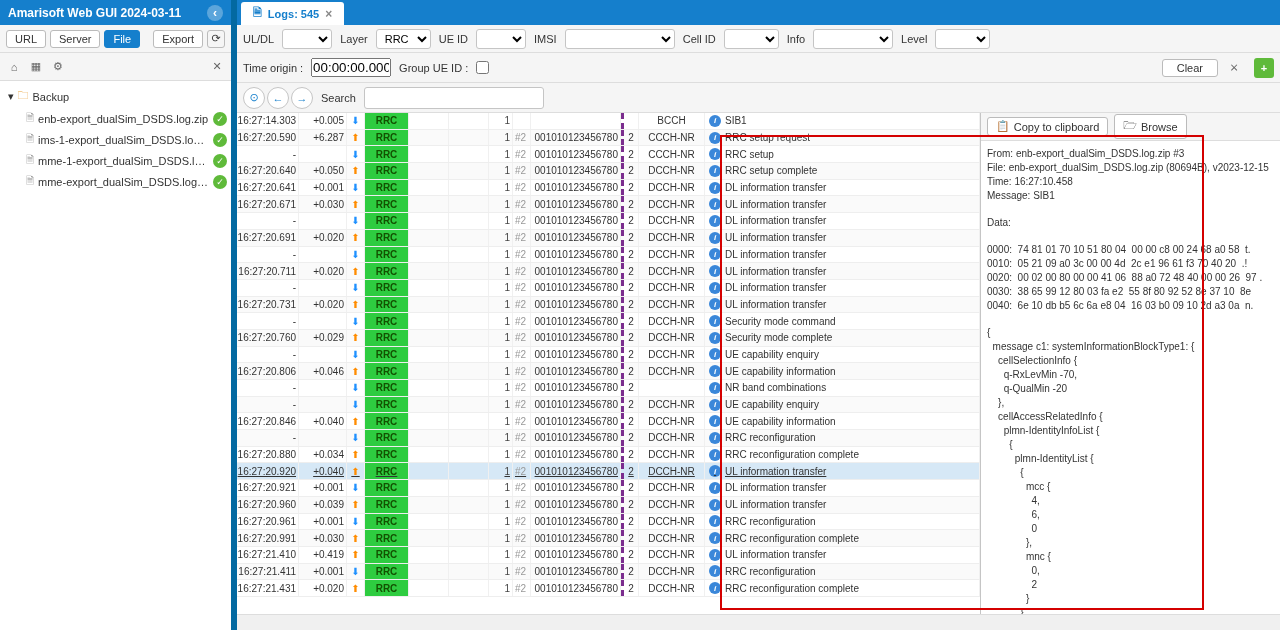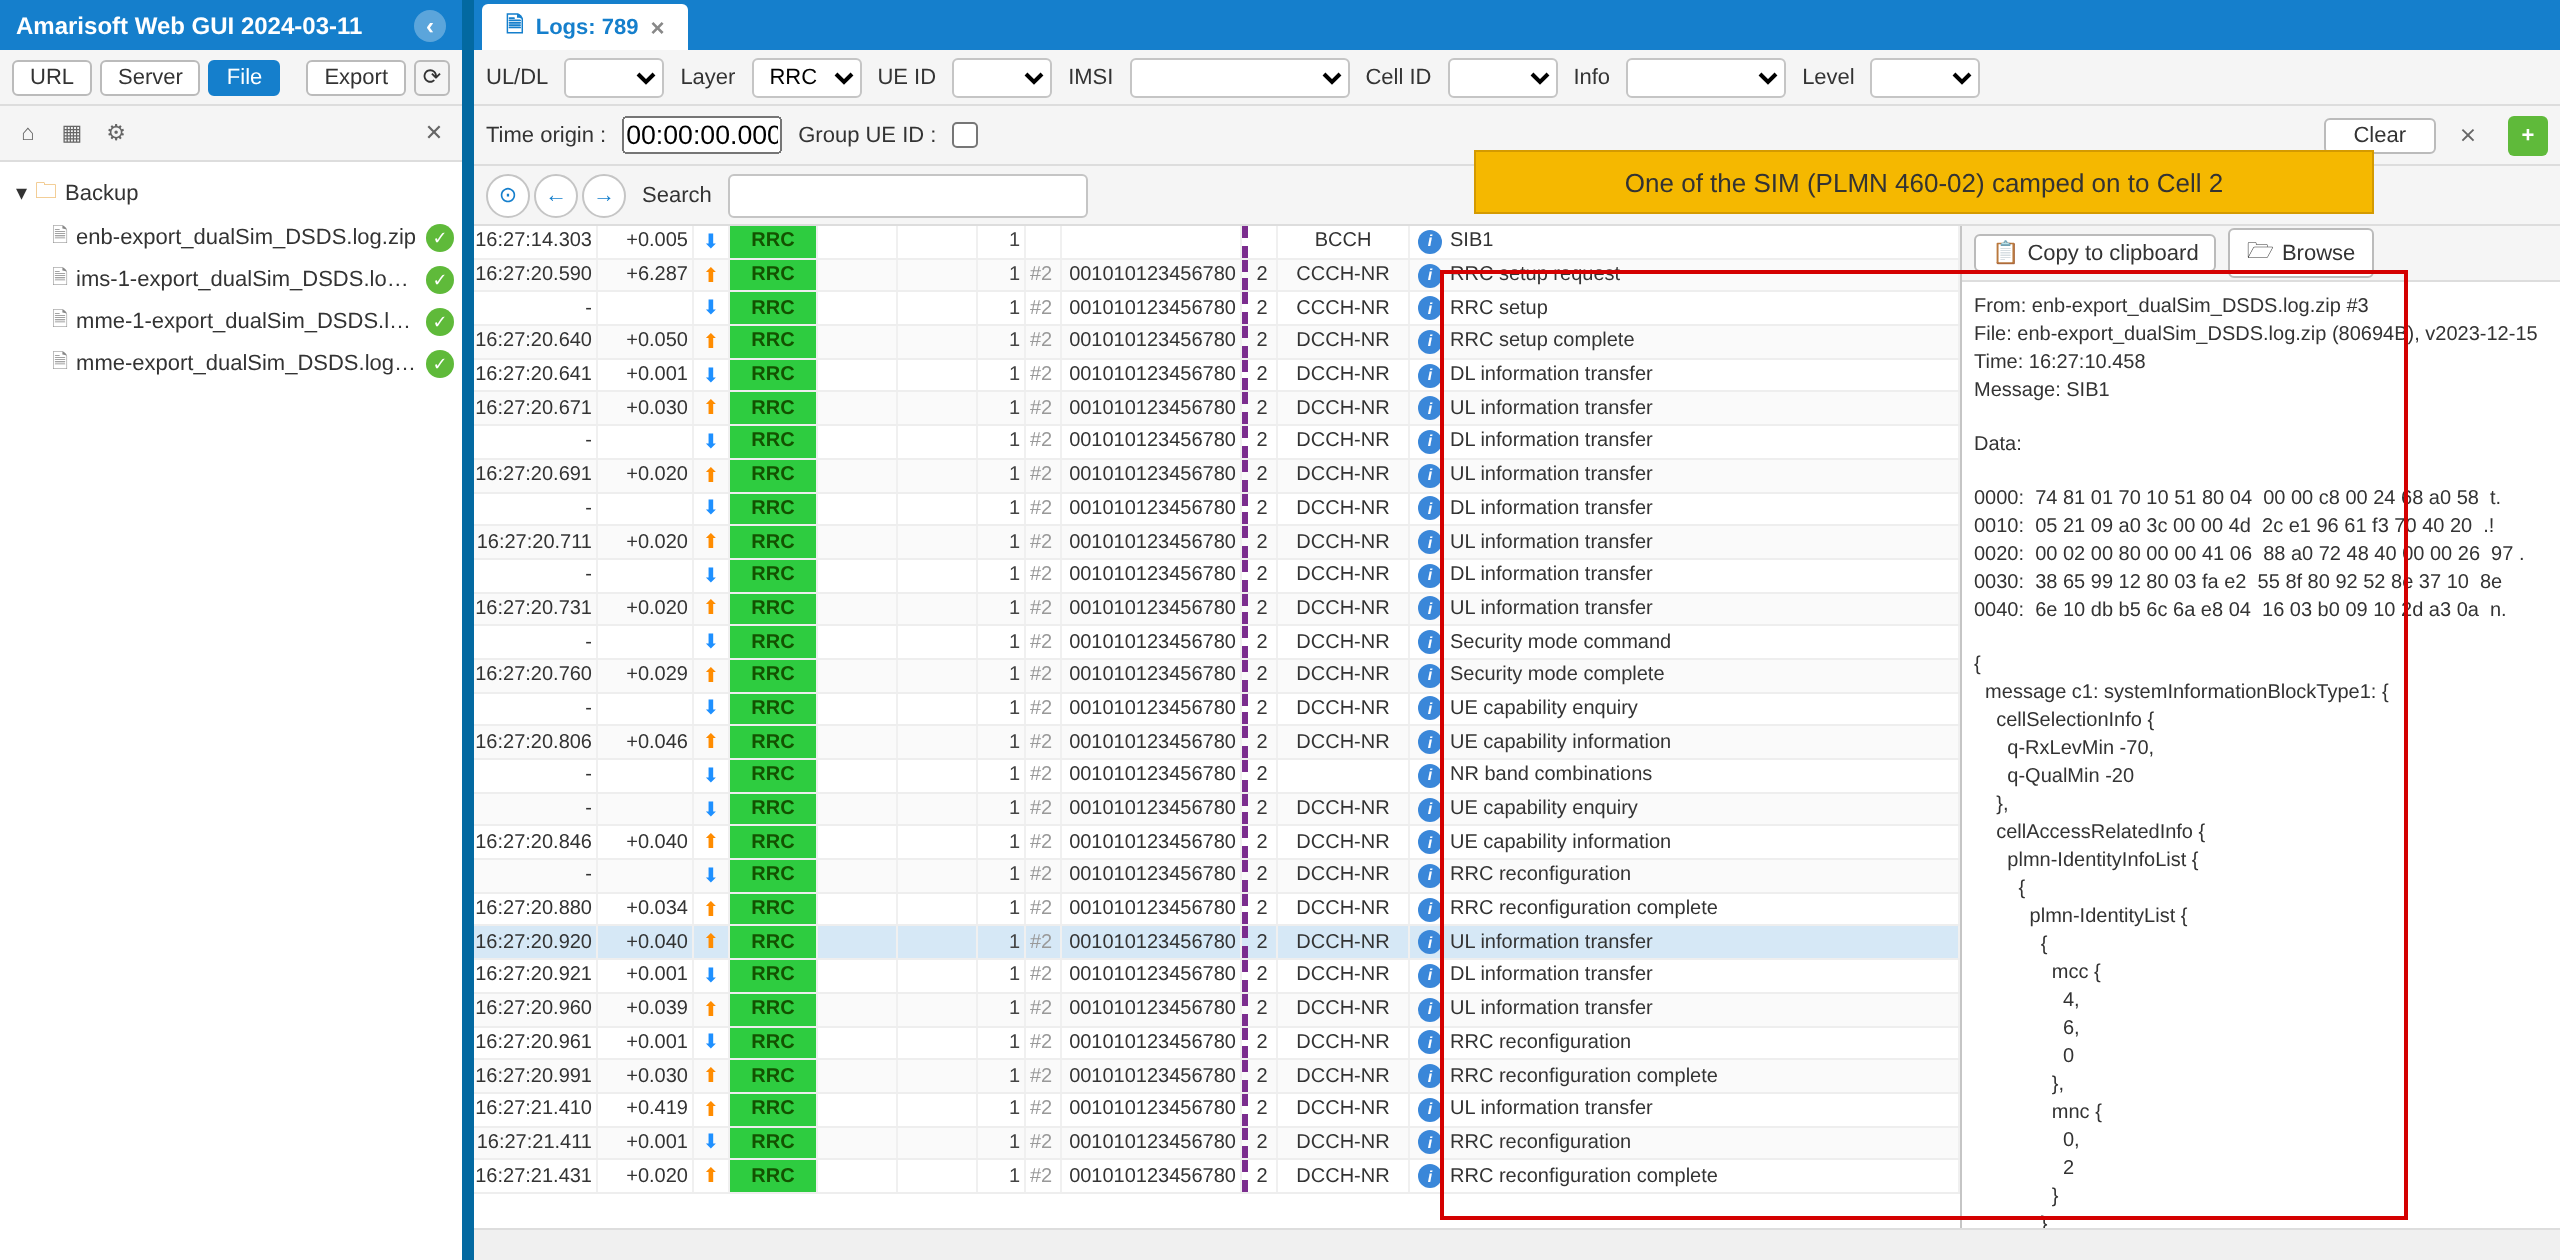--- a/index.html
+++ b/index.html
@@ -32,21 +32,21 @@
 .btn-plus { width:20px; height:20px; background:#5fba3a; color:#fff; border-radius:3px; display:flex; align-items:center; justify-content:center; font-weight:bold; cursor:pointer; margin-left:4px; }
 .nav-arrows { display:flex; gap:2px; }
 .nav-btn { width:22px; height:22px; border:1px solid #c5c5c5; border-radius:50%; display:flex; align-items:center; justify-content:center; cursor:pointer; background:#fff; color:#157FCC; }
 .content { flex:1; display:flex; min-height:0; }
 .grid-wrap { flex:1; display:flex; flex-direction:column; min-width:0; position:relative; }
 .grid-header { display:flex; background:#f5f5f5; border-bottom:1px solid #ddd; height:22px; align-items:stretch; font-size:11px; color:#333; }
 .gh { display:flex; align-items:center; justify-content:center; border-right:1px solid #e5e5e5; font-size:10px; color:#555; }
 .grid-body { flex:1; overflow:auto; position:relative; }
 .row { display:flex; height:16.7px; align-items:center; border-bottom:1px solid #eee; font-size:10px; }
 .row:nth-child(even){ background:#fafafa; }
-.row.sel { background:#d6e8f6 !important; }
+.row.sel { background:#d6e8f6 !important;text-decoration:underline; }
 .cell { display:flex; align-items:center; border-right:1px solid #f0f0f0; height:100%; padding:0 2px; overflow:hidden; }
 .c-time{width:62px;justify-content:flex-end;color:#333;}
 .c-tdiff{width:48px;justify-content:flex-end;color:#333;}
 .c-dir{width:18px;justify-content:center;}
 .c-ran{width:44px;justify-content:center;background:#2ecc40;color:#135200;font-weight:bold;}
 .c-cn{width:40px;}
 .c-ims{width:40px;}
 .c-ueid{width:24px;justify-content:flex-end;color:#444;}
 .c-ueid2{width:18px;color:#999;}
 .c-imsi{width:90px;justify-content:flex-end;color:#333;}
@@ -117,21 +117,21 @@
             <span class="tree-check">✓</span>
           </div>
         </div>
     </div>
   </div>
 
   <div class="main">
     <div class="tabs">
       <div class="tab">
         <span>🗎</span>
-        <span>Logs: 789</span>
+        <span>Logs: 545</span>
         <span class="x">×</span>
       </div>
     </div>
     <div class="filters">
       <label>UL/DL</label>
         <select style="width:50px"></select>
       <label>Layer</label>
         <select style="width:55px"><option>RRC</option></select>
       <label>UE ID</label>
         <select style="width:50px"></select>
@@ -155,21 +155,20 @@
       <span class="btn-plus">+</span>
     </div>
     <div class="filters2" style="position:relative">
       <div class="nav-arrows">
         <span class="nav-btn">⊙</span>
         <span class="nav-btn">←</span>
         <span class="nav-btn">→</span>
       </div>
       <label>Search</label>
       <input class="search-input" style="max-width: 180px;">
-      <div class="callout">One of the SIM (PLMN 460-02) camped on to Cell 2</div>
     </div>
 
     <div class="content">
       <div class="grid-wrap">
         <div class="grid-body" id="grid-body">
             <div class="row">
               <div class="cell c-time">16:27:14.303</div>
               <div class="cell c-tdiff">+0.005</div>
               <div class="cell c-dir">
                 <span class="arrow-dl">⬇</span>

